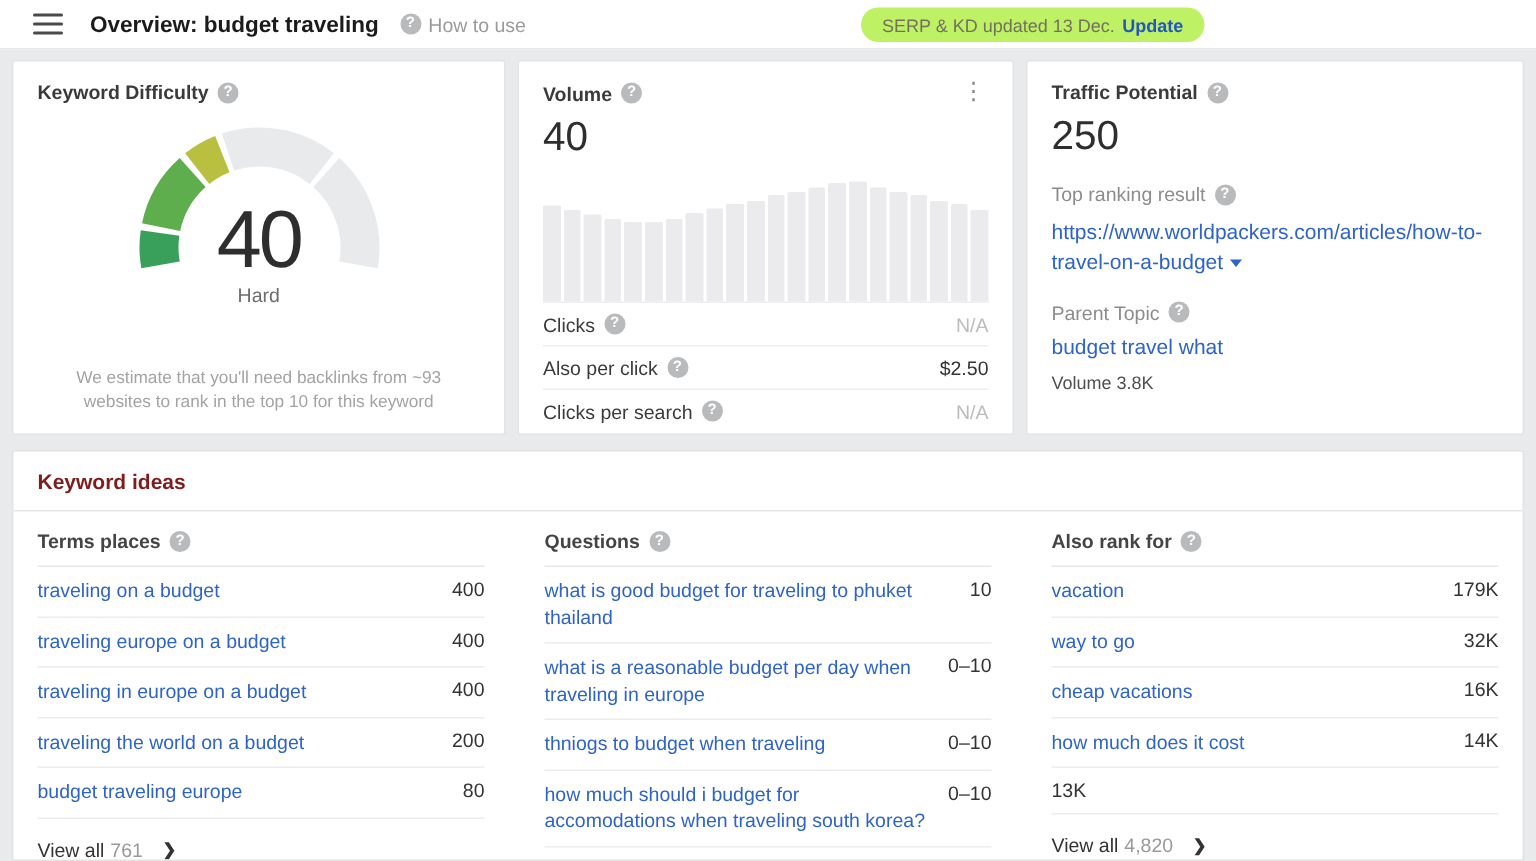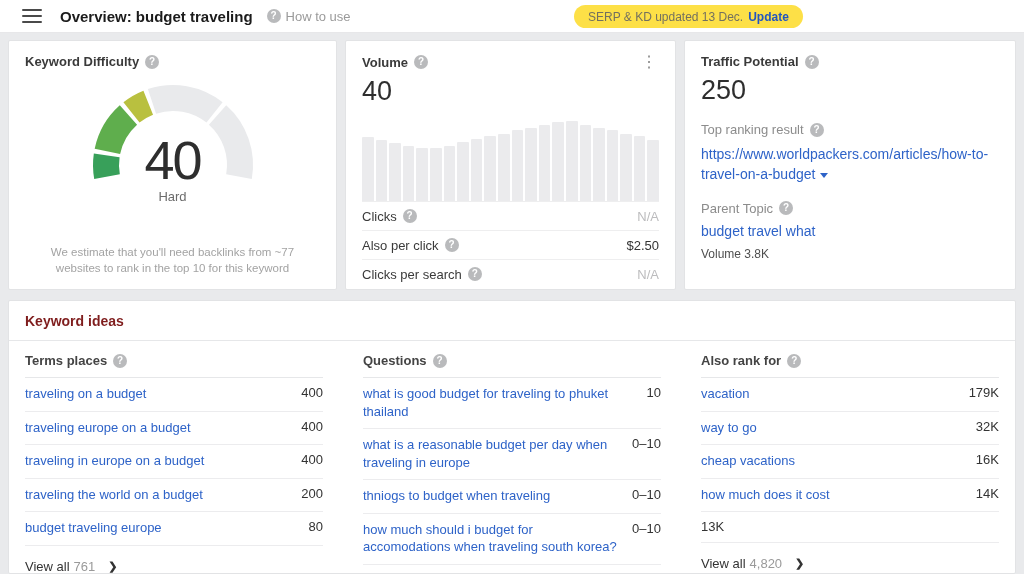--- a/index.html
+++ b/index.html
@@ -10,21 +10,21 @@
   .topbar { position:absolute; left:0; top:0; width:1024px; height:33px; background:#fff;
             border-bottom:1px solid #e7e7e9; display:flex; align-items:center; }
   .menu-btn { width:20px; height:14px; margin-left:22px; display:flex; flex-direction:column;
               justify-content:space-between; cursor:pointer; }
   .menu-btn i { display:block; height:2px; background:#4a4a4a; border-radius:1px; }
   .page-title { margin-left:18px; font-size:15px; font-weight:bold; color:#1b1b1b; }
   .howto { margin-left:14px; display:flex; align-items:center; gap:5px; color:#9a9a9a; font-size:13px; }
   .hicon { width:14px; height:14px; border-radius:50%; background:#b9babc; color:#fff;
            font-size:10px; font-weight:bold; display:inline-flex; align-items:center;
            justify-content:center; flex:0 0 auto; line-height:1; }
-  .badge { position:absolute; left:574px; top:5px; height:23px; background:#fde047;
+  .badge { position:absolute; left:574px; top:5px; height:23px; background:#bef264;
            border-radius:12px; display:flex; align-items:center; padding:0 14px;
            font-size:12px; color:#73705f; gap:5px; white-space:nowrap; }
   .badge a { color:#2456c0; font-weight:bold; text-decoration:none; cursor:pointer; }
 
   
   .card { position:absolute; background:#fff; border:1px solid #e2e3e5; border-radius:2px; }
   .card-head { display:flex; align-items:center; gap:6px; }
   .card-title { font-size:13px; font-weight:bold; color:#3a3a3a; }
   .big-num { font-size:27px; color:#2e2e2e; margin-top:6px; }
 
@@ -110,21 +110,21 @@
     <svg id="kd-gauge-svg" width="300" height="150" viewBox="0 0 300 150">
         <path d="M 84.02 105.63 A 67 67 0 0 1 83.70 84.33" fill="none" stroke="#38a05a" stroke-width="26"></path>
         <path d="M 84.39 80.41 A 67 67 0 0 1 105.43 43.98" fill="none" stroke="#5fae4d" stroke-width="26"></path>
         <path d="M 108.47 41.42 A 67 67 0 0 1 125.23 31.75" fill="none" stroke="#b9c03f" stroke-width="26"></path>
         <path d="M 128.96 30.39 A 67 67 0 0 1 191.53 41.42" fill="none" stroke="#e9eaec" stroke-width="26"></path>
         <path d="M 194.57 43.98 A 67 67 0 0 1 215.98 105.63" fill="none" stroke="#e9eaec" stroke-width="26"></path>
       </svg>
     <div class="gauge-val">40</div>
     <div class="gauge-label">Hard</div>
   </div>
-  <div class="kd-footnote">We estimate that you'll need backlinks from ~77 websites to rank in the top 10 for this keyword</div>
+  <div class="kd-footnote">We estimate that you'll need backlinks from ~93 websites to rank in the top 10 for this keyword</div>
 </div>
 
 <div class="card" id="vol-card">
   <div class="card-head">
     <span class="card-title">Volume</span>
     <span class="hicon">?</span>
     <span class="kebab">⋮</span>
   </div>
   <div class="big-num">40</div>
   <div class="bars" id="volume-bars">

